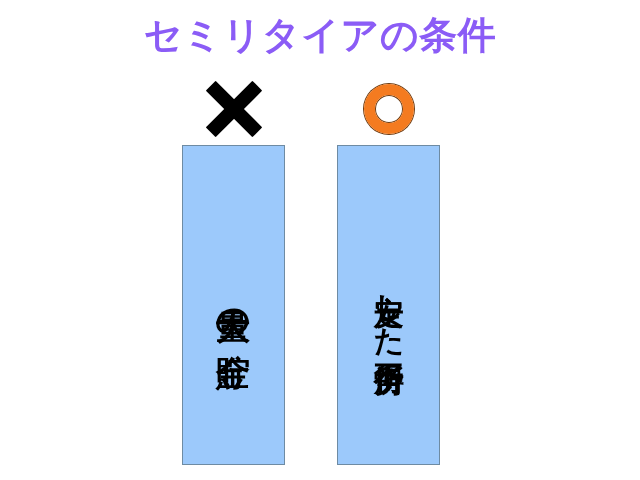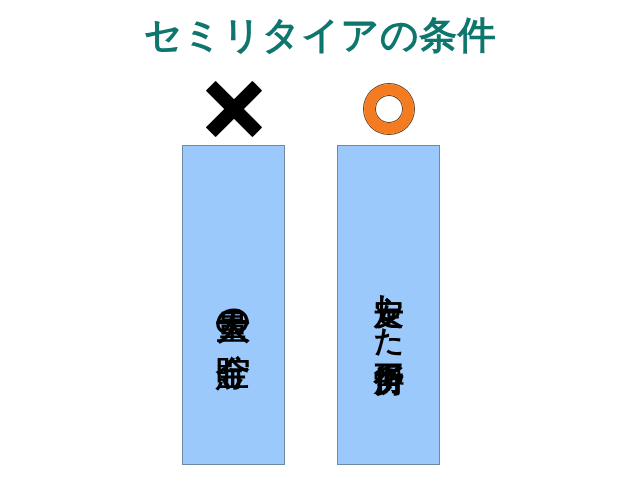--- a/index.html
+++ b/index.html
@@ -22,21 +22,21 @@
     position: absolute;
     left: 0;
     top: 12px;
     width: 640px;
     text-align: center;
     font-family: "Liberation Sans", "DejaVu Sans", sans-serif;
     font-weight: 700;
     font-size: 38px;
     line-height: 46px;
     letter-spacing: 0.5px;
-    color: #0f766e;
+    color: #8b5cf6;
     white-space: nowrap;
   }
 
   
   .column {
     position: absolute;
     top: 80px;
     width: 104px;
   }
   .column.left  { left: 182px; }

